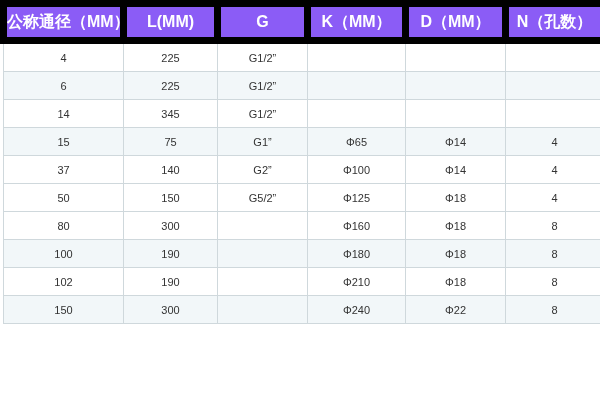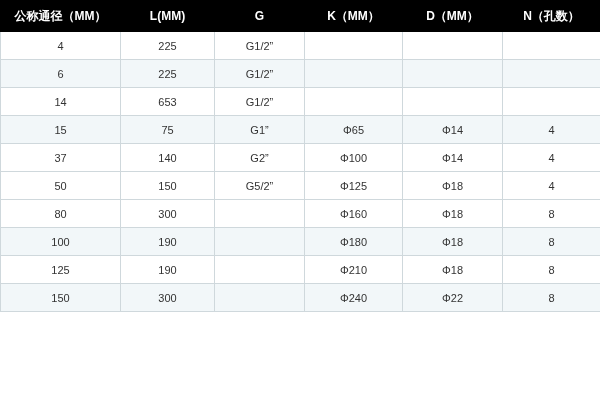--- a/index.html
+++ b/index.html
@@ -24,25 +24,25 @@
     text-align: center;
     vertical-align: middle;
     font-size: 11px;
     color: #333333;
     height: 27px;
     padding: 0;
     overflow: hidden;
     white-space: nowrap;
   }
   #spec-table thead th {
-    background: #000000;
+    background: #8b5cf6;
     color: #ffffff;
     font-weight: bold;
-    font-size: 12px;
-    border: 1px solid #000000;
+    font-size: 16px;
+    border: 7px solid #000000;
     height: 30px;
   }
   #spec-table tbody tr.odd td {
     background: #ffffff;
   }
   #spec-table tbody tr.even td {
     background: #f2f7f9;
   }
   col.c0 { width: 120px; }
   col.c1 { width: 94px; }
@@ -85,21 +85,21 @@
       <tr class="even">
         <td>6</td>
         <td>225</td>
         <td>G1/2”</td>
         <td></td>
         <td></td>
         <td></td>
       </tr>
       <tr class="odd">
         <td>14</td>
-        <td>653</td>
+        <td>345</td>
         <td>G1/2”</td>
         <td></td>
         <td></td>
         <td></td>
       </tr>
       <tr class="even">
         <td>15</td>
         <td>75</td>
         <td>G1”</td>
         <td>Φ65</td>
@@ -132,21 +132,21 @@
       </tr>
       <tr class="even">
         <td>100</td>
         <td>190</td>
         <td></td>
         <td>Φ180</td>
         <td>Φ18</td>
         <td>8</td>
       </tr>
       <tr class="odd">
-        <td>125</td>
+        <td>102</td>
         <td>190</td>
         <td></td>
         <td>Φ210</td>
         <td>Φ18</td>
         <td>8</td>
       </tr>
       <tr class="even">
         <td>150</td>
         <td>300</td>
         <td></td>

